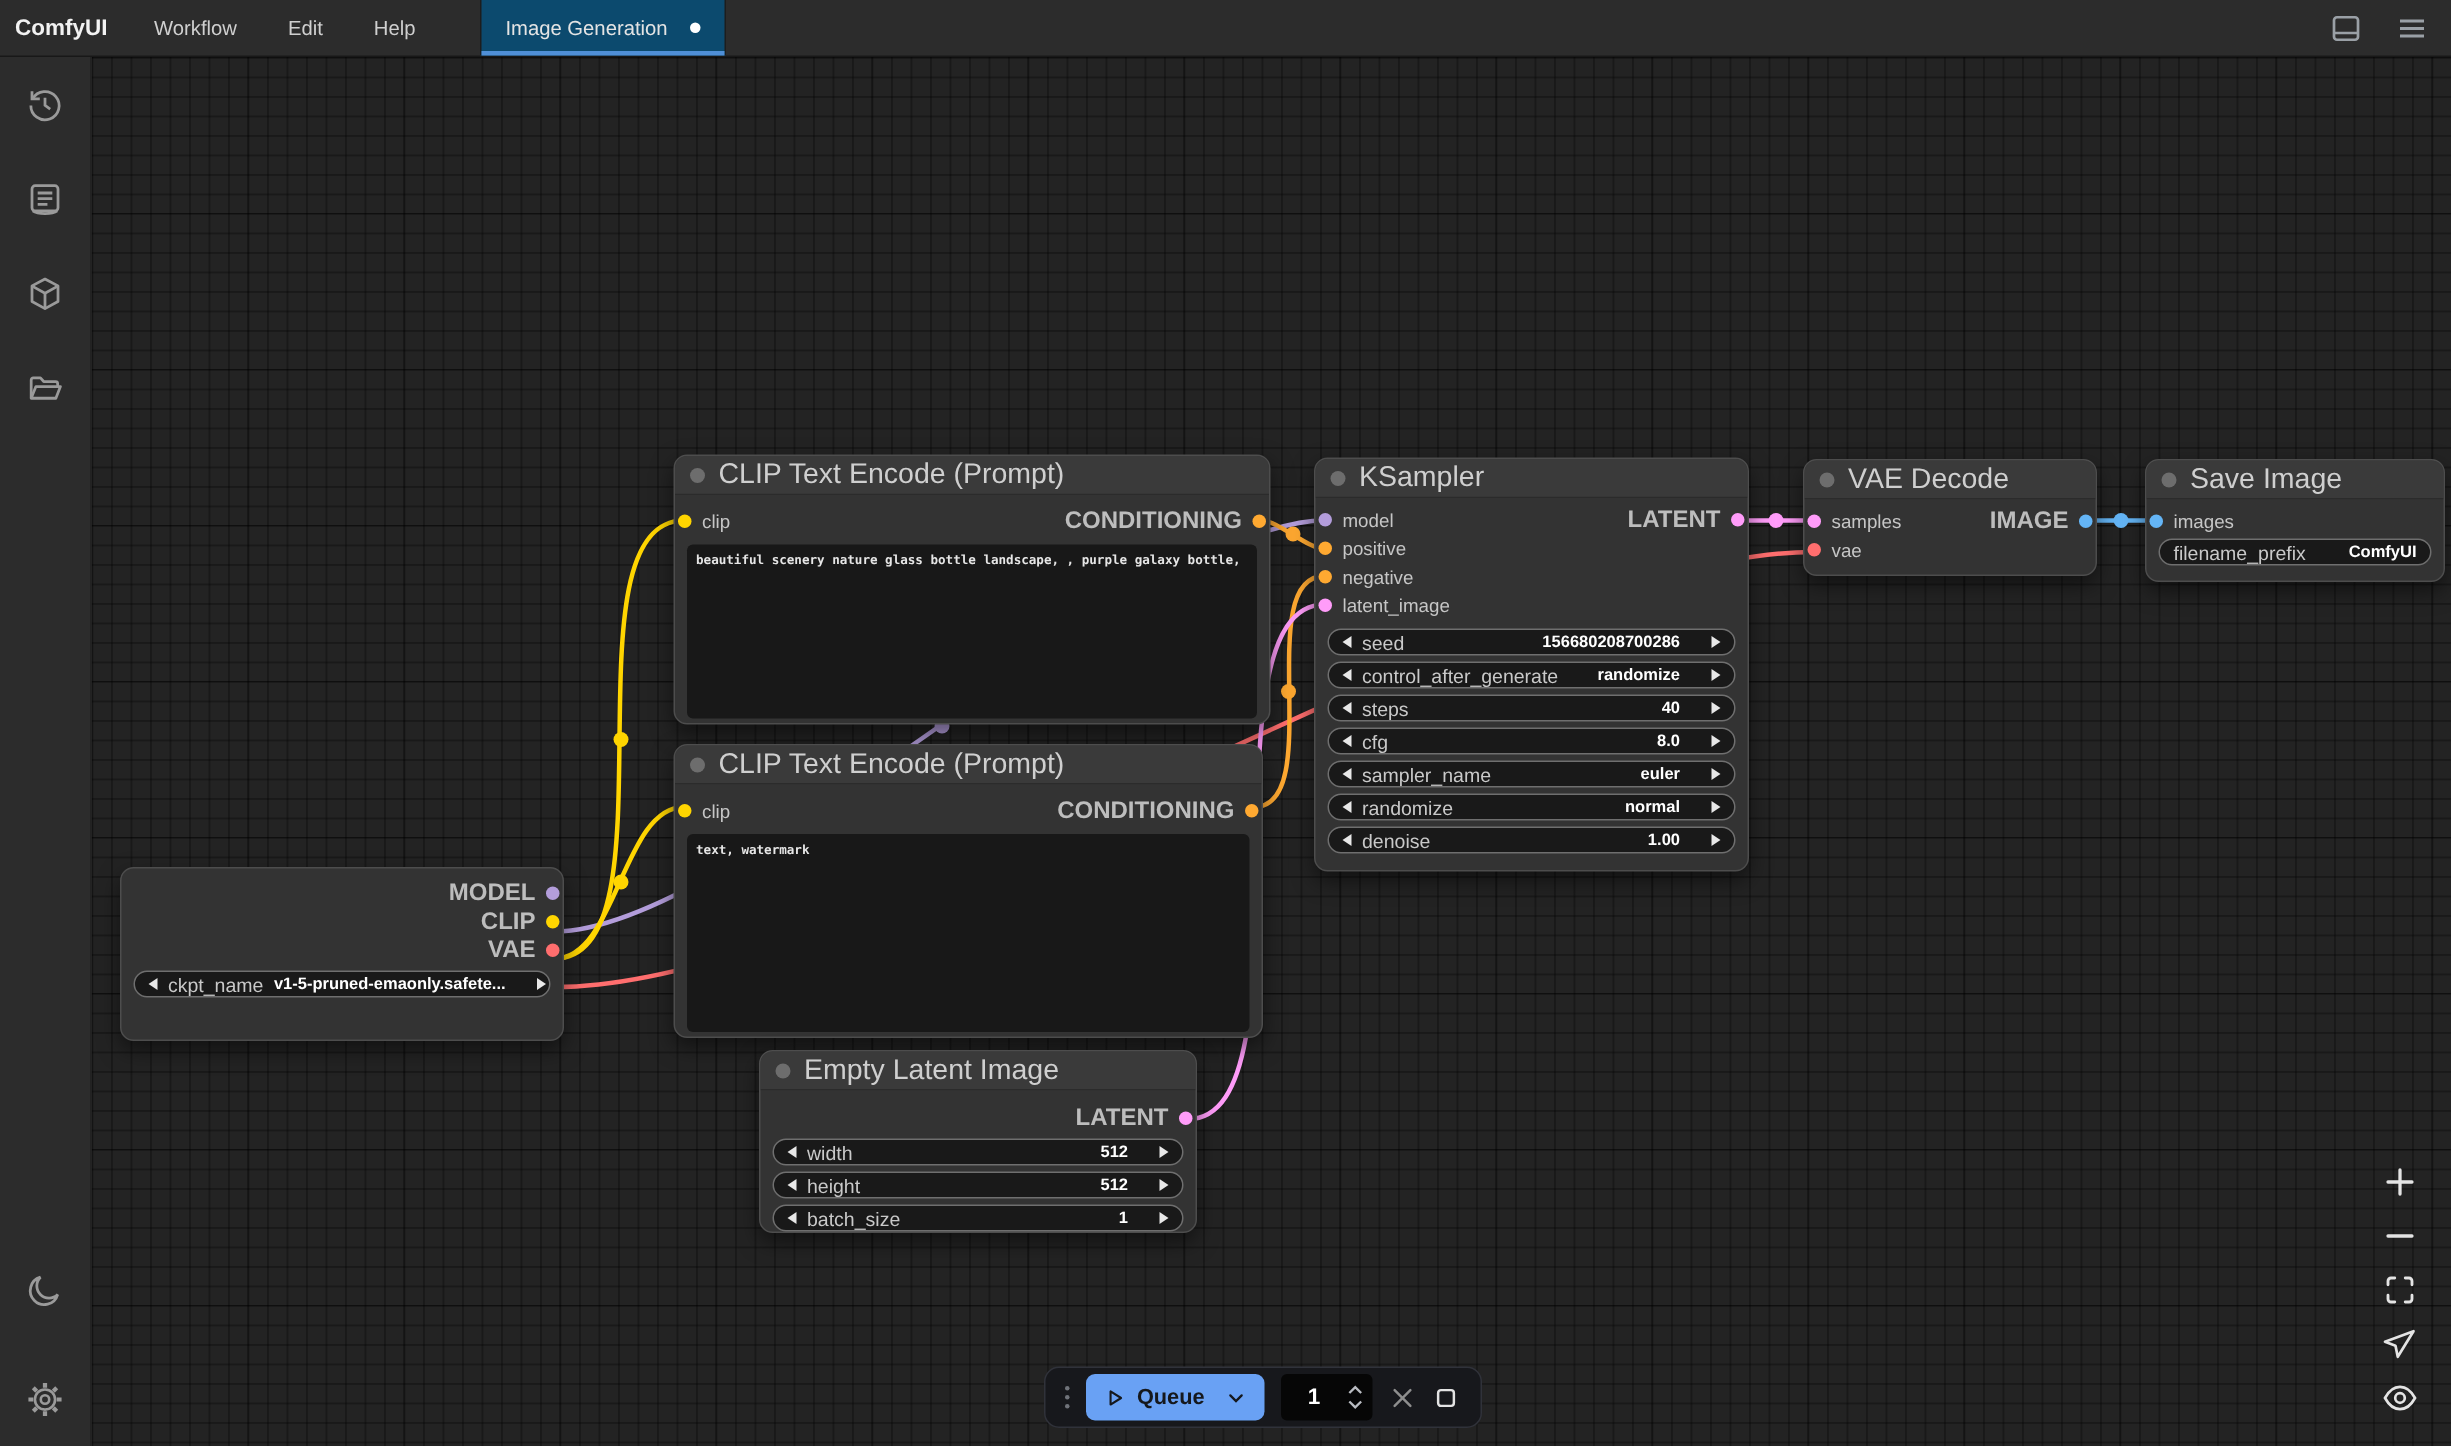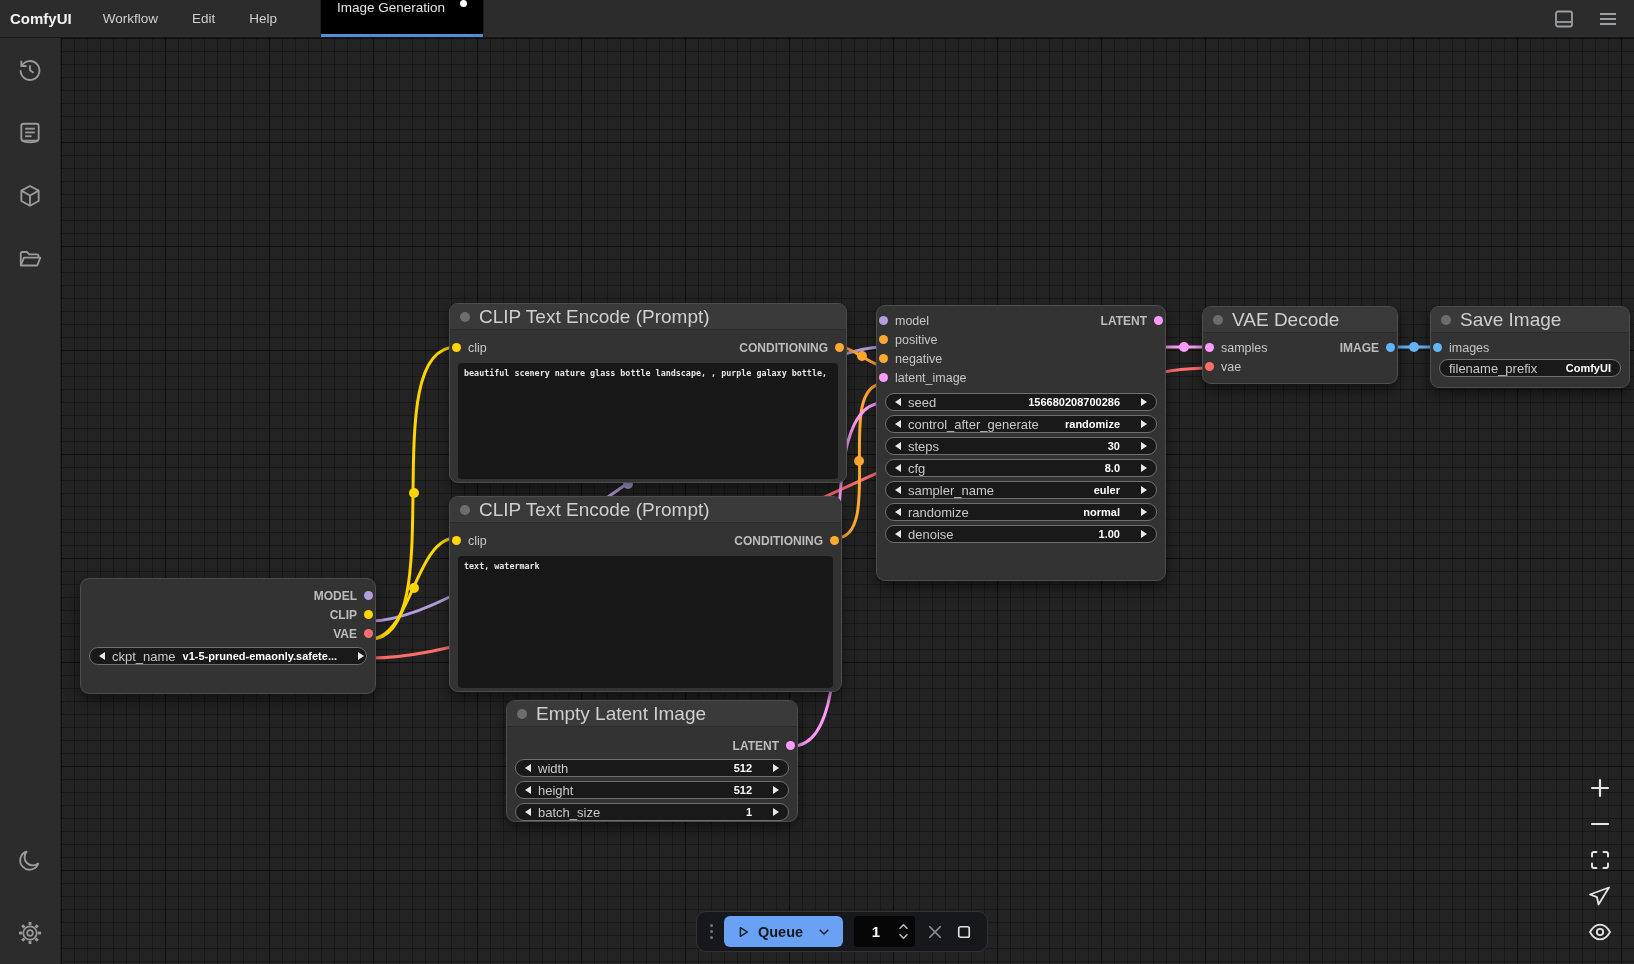--- a/index.html
+++ b/index.html
@@ -5,21 +5,21 @@
   * { margin:0; padding:0; box-sizing:border-box; }
   html,body { width:1634px; height:964px; background:#232323; overflow:hidden;
               font-family:"Liberation Sans", sans-serif; }
   .stage { position:relative; width:1634px; height:964px; }
 
   
   .topbar { position:absolute; left:0; top:0; width:1634px; height:38px; background:#2c2c2c;
             display:flex; align-items:stretch; z-index:10; border-bottom:1px solid #181818; }
   .logo { color:#f2f2f2; font-weight:bold; font-size:15px; display:flex; align-items:center; padding:0 14px 0 10px; }
   .menu-item { color:#cfcfcf; font-size:13.5px; display:flex; align-items:center; padding:11px 17px; cursor:pointer; }
-  .wtab { display:flex; align-items:flex-start; background:#000000; border-left:1px solid #1d1d1d;
+  .wtab { display:flex; align-items:center; background:#0c4a6e; border-left:1px solid #1d1d1d;
           border-right:1px solid #1d1d1d; padding:0 16px; position:relative; min-width:155px; }
   .wtab-label { color:#e4e4e4; font-size:13.5px; }
   .wtab-dot { width:7px; height:7px; border-radius:50%; background:#ffffff; margin-left:15px; }
   .wtab-underline { position:absolute; left:0; right:0; bottom:0; height:3px; }
   .topbar-right { margin-left:auto; display:flex; align-items:center; gap:20px; padding-right:14px; }
   .tb-icon { width:24px; height:24px; color:#9aa0a6; cursor:pointer; }
   .tb-icon svg { width:100%; height:100%; }
 
   
   .sidebar { position:absolute; left:0; top:38px; width:61px; height:926px; background:#2c2c2c;
@@ -48,21 +48,21 @@
                 gap:9px; padding:0 10px; border-bottom:1px solid rgba(0,0,0,.25); }
   .node-title span.t { color:#cfcfcf; font-size:19px; }
   .collapse-dot { width:10px; height:10px; border-radius:50%; background:#6d6d6d; flex:0 0 auto; }
   .rows { padding-top:5px; }
   .rows.p7 { padding-top:7px; } .rows.p8 { padding-top:8px; } .rows.p9 { padding-top:9px; }
   .row { display:flex; justify-content:space-between; align-items:center; height:19px; }
   .slot { display:flex; align-items:center; gap:7px; }
   .slot.in { margin-left:2px; } .slot.out { margin-right:2px; margin-left:auto; }
   .dot { width:9px; height:9px; border-radius:50%; flex:0 0 auto; }
   .slot-label { color:#c6c6c6; font-size:12.5px; }
-  .out-label { color:#bdbdbd; font-weight:bold; font-size:12px; }
+  .out-label { color:#bdbdbd; font-weight:bold; font-size:16px; }
 
   .pill { height:18px; border-radius:9px; margin:4px 8px 0 8px; background:#191919; border:1px solid #6f6f6f;
           display:flex; align-items:center; padding:0 9px; gap:7px; cursor:pointer; }
   .pill .wlabel { color:#c9c9c9; font-size:13px; white-space:nowrap; }
   .pill .wvalue { margin-left:auto; color:#ffffff; font-weight:bold; font-size:11px; white-space:nowrap; }
   .pill .gap-r { margin-left:14px; }
   .arr-l { width:0; height:0; border-top:4px solid transparent; border-bottom:4px solid transparent;
            border-right:6px solid #e8e8e8; flex:0 0 auto; }
   .arr-r { width:0; height:0; border-top:4px solid transparent; border-bottom:4px solid transparent;
            border-left:6px solid #e8e8e8; flex:0 0 auto; }
@@ -222,20 +222,24 @@
     </div>
     <div class="pill">
       <span class="arr-l"></span>
       <span class="wlabel">batch_size</span>
       <span class="wvalue">1</span>
       <span class="arr-r gap-r"></span>
     </div>
   </div>
 
   <div class="node" style="left:876px; top:305px; width:290px; height:276px;">
+    <div class="node-title">
+      <span class="collapse-dot"></span>
+      <span class="t">KSampler</span>
+    </div>
     <div class="rows">
       <div class="row">
         <span class="slot in">
             <span class="dot" style="background: rgb(179, 157, 219);"></span>
             <span class="slot-label">model</span>
           </span>
         <span class="slot out">
             <span class="out-label">LATENT</span>
             <span class="dot" style="background: rgb(255, 156, 249);"></span>
           </span>
@@ -267,21 +271,21 @@
     </div>
     <div class="pill">
       <span class="arr-l"></span>
       <span class="wlabel">control_after_generate</span>
       <span class="wvalue">randomize</span>
       <span class="arr-r gap-r"></span>
     </div>
     <div class="pill">
       <span class="arr-l"></span>
       <span class="wlabel">steps</span>
-      <span class="wvalue">30</span>
+      <span class="wvalue">40</span>
       <span class="arr-r gap-r"></span>
     </div>
     <div class="pill">
       <span class="arr-l"></span>
       <span class="wlabel">cfg</span>
       <span class="wvalue">8.0</span>
       <span class="arr-r gap-r"></span>
     </div>
     <div class="pill">
       <span class="arr-l"></span>

